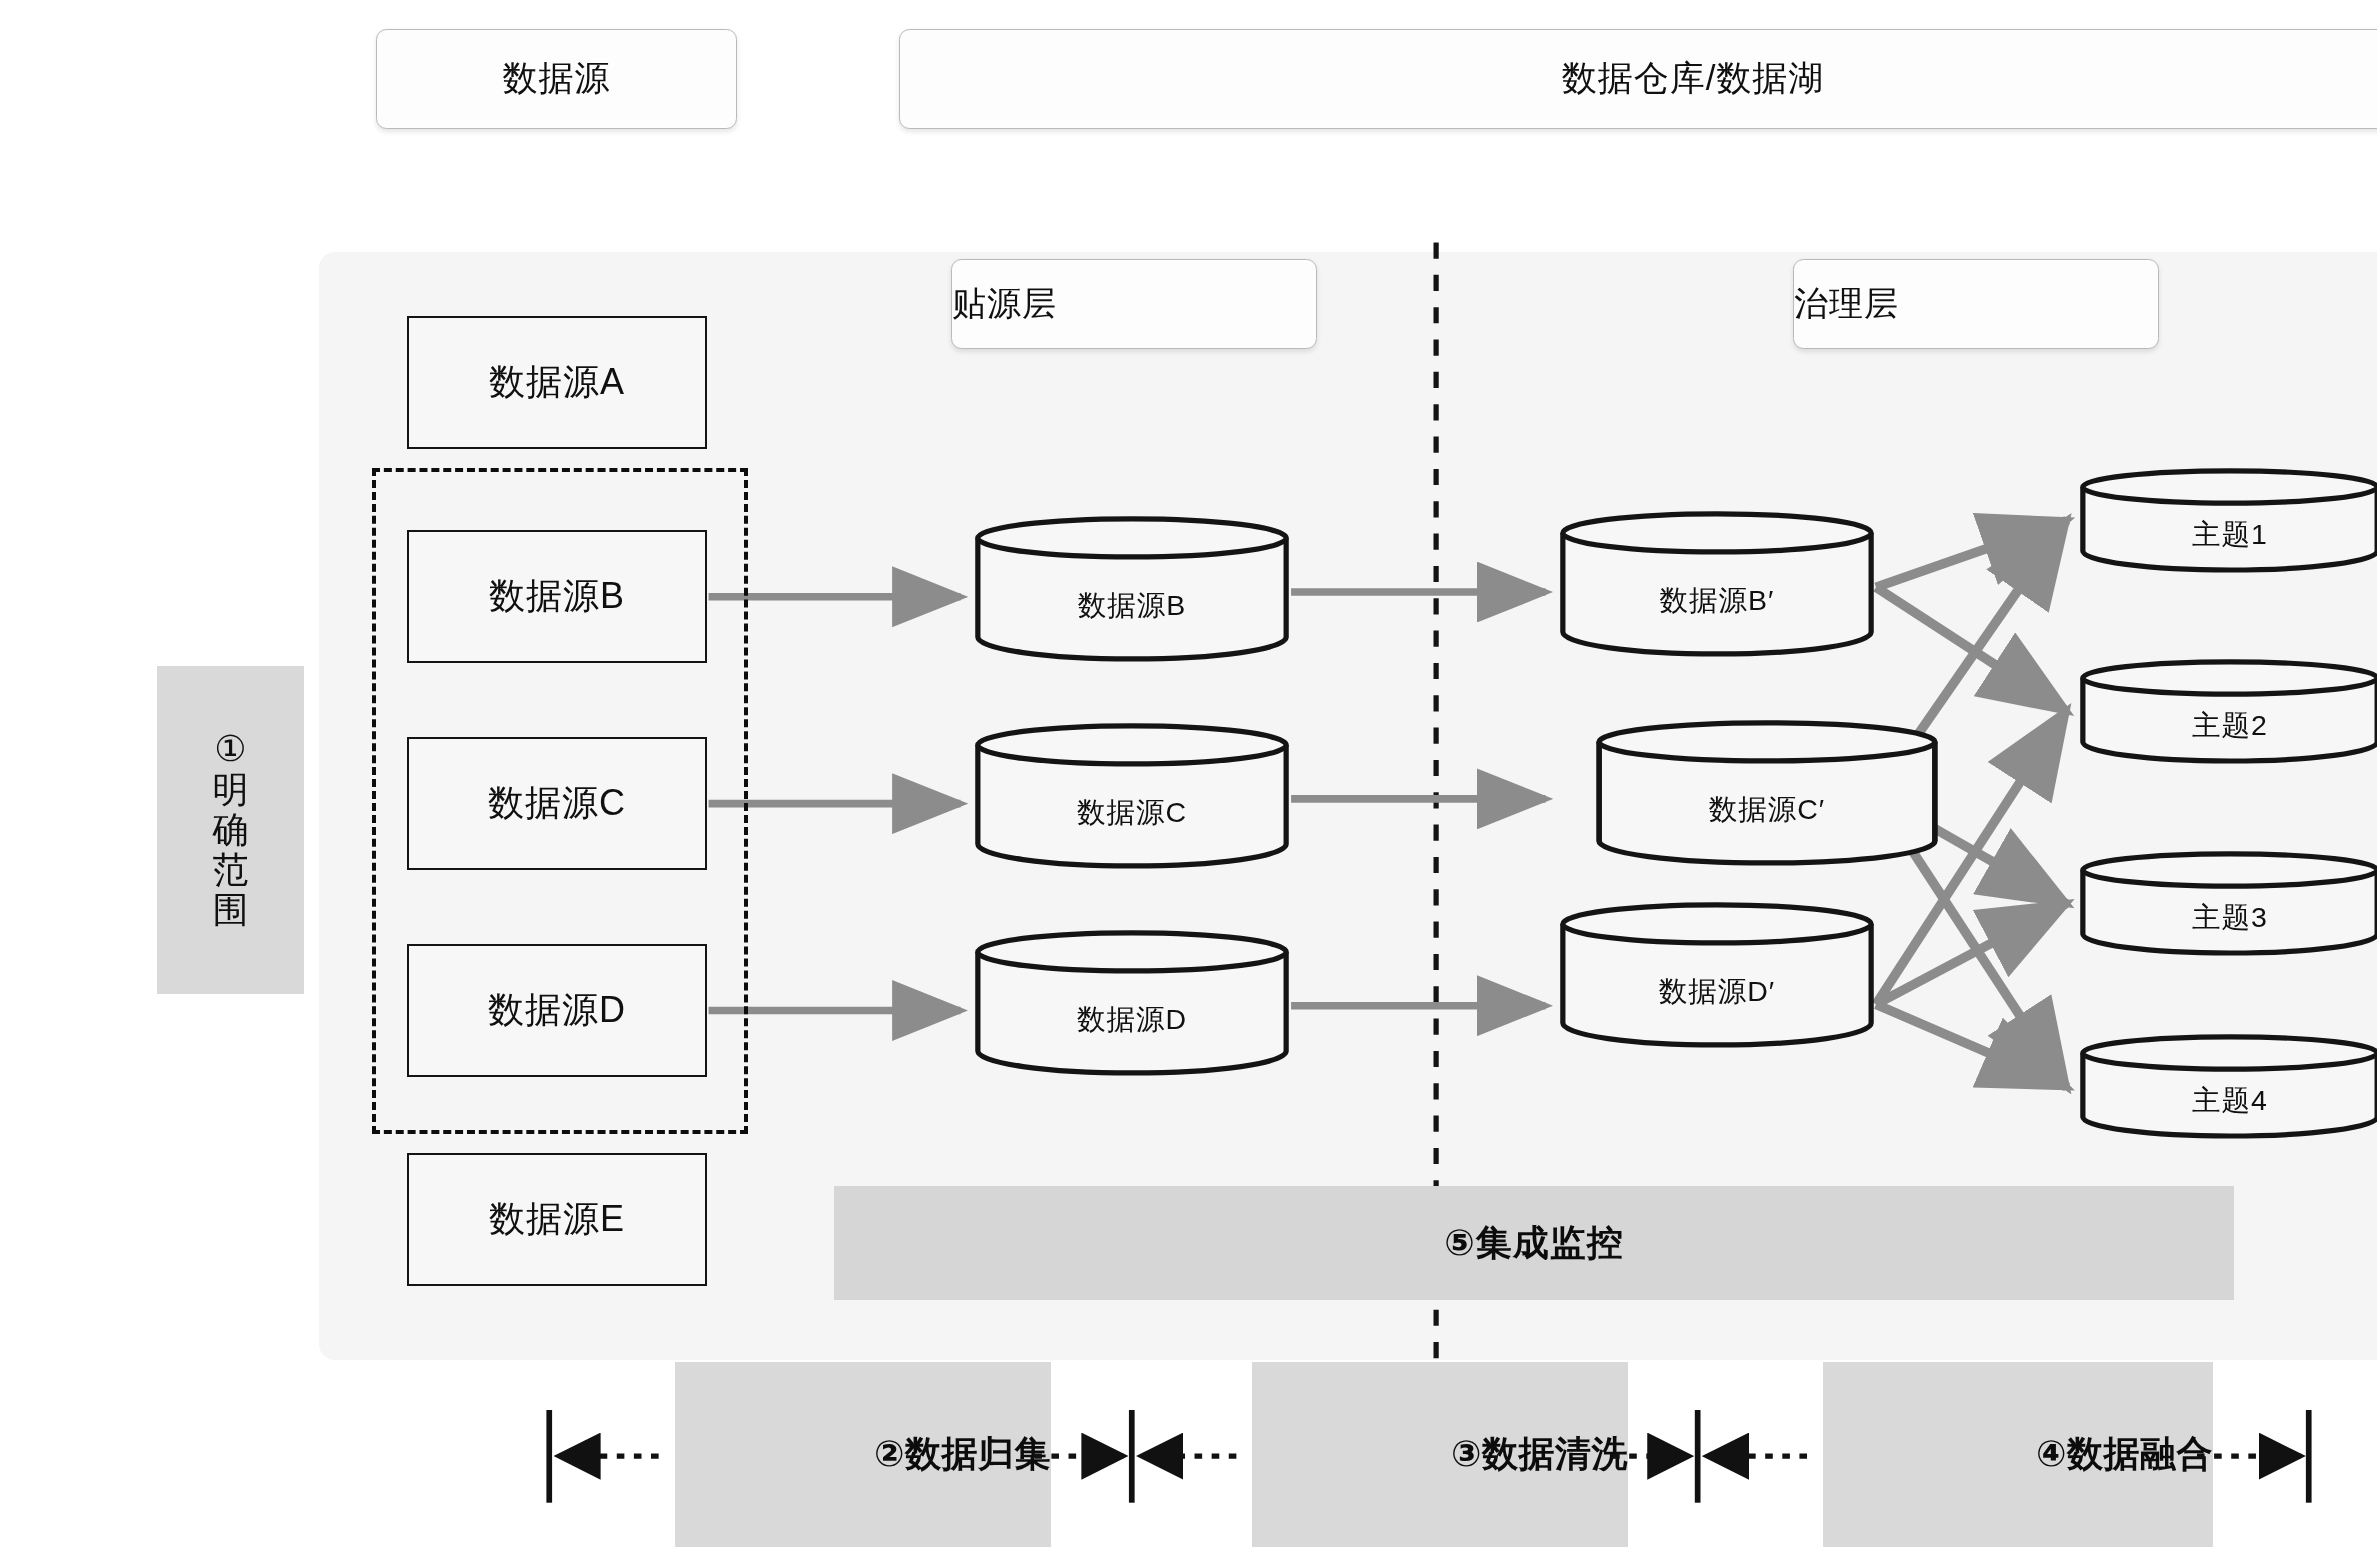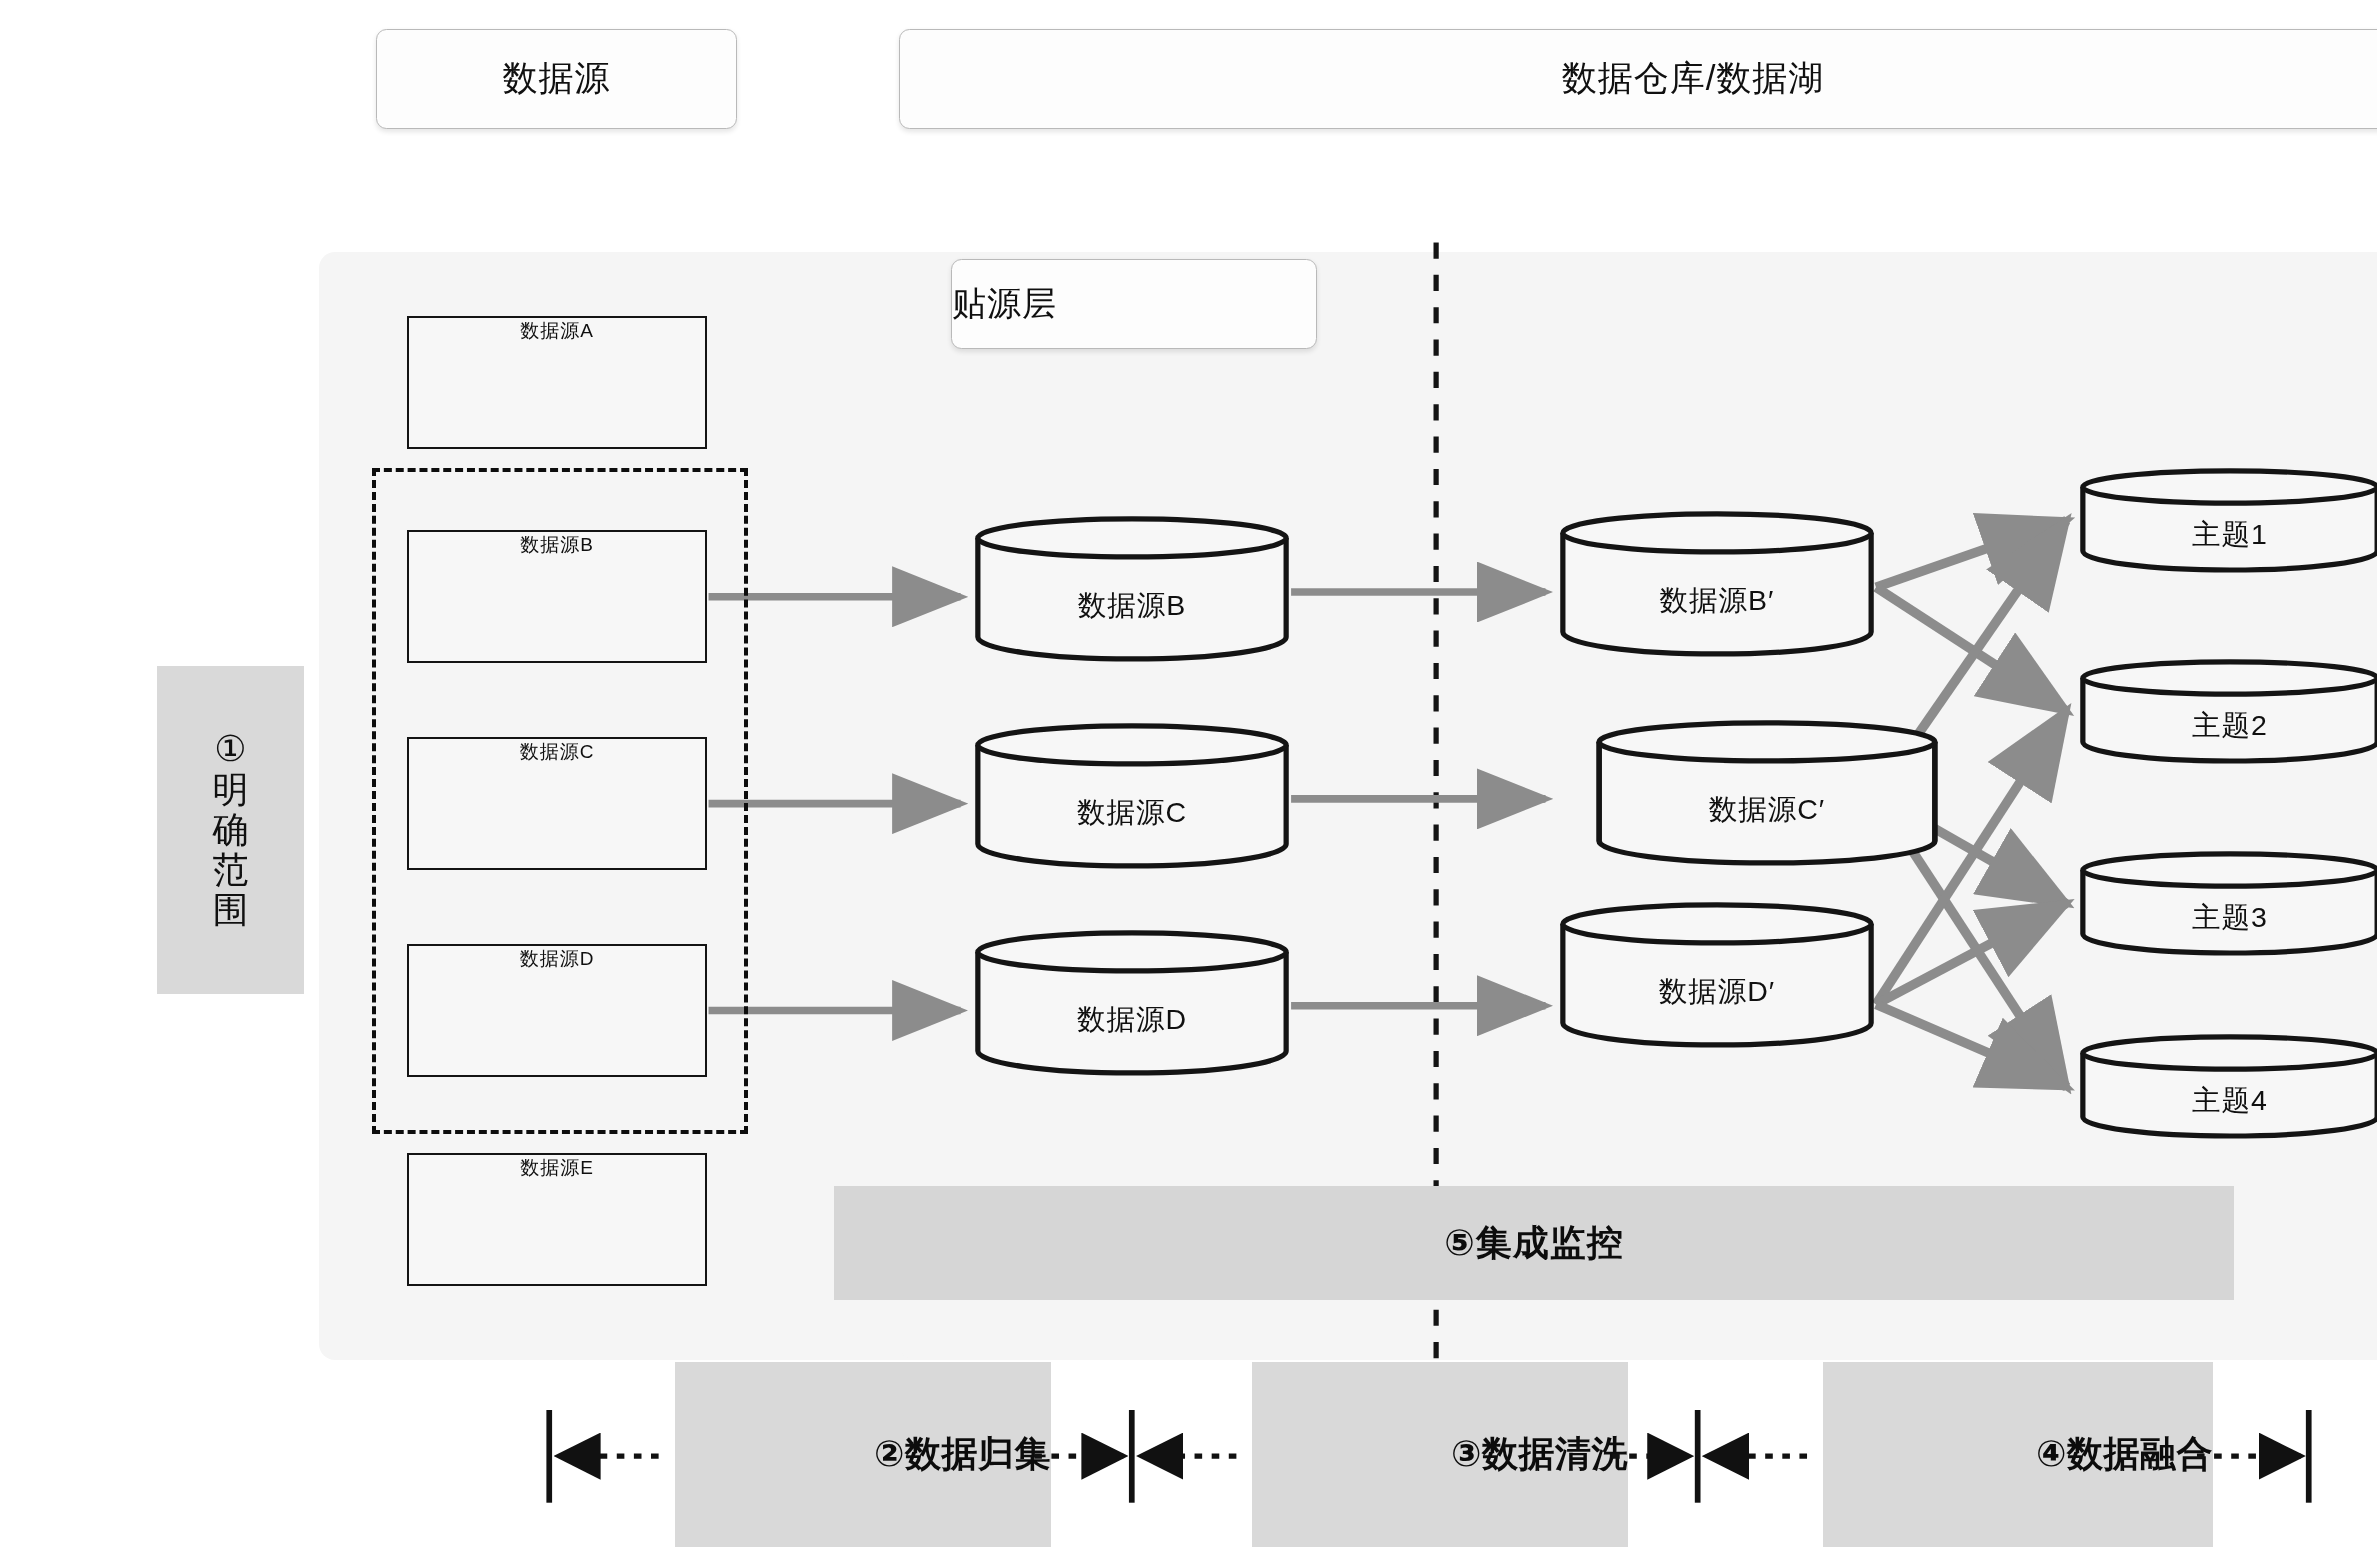--- a/index.html
+++ b/index.html
@@ -59,22 +59,22 @@
     line-height: 1.12;
     color: #101010;
     font-weight: 500;
   }
   .vlabel span { display: block; }
 
   
   .src-box {
     background: #f7f7f7;
     border: 2.9px solid #141414;
-    display: flex; align-items: flex-start; justify-content: center;
-    font-size: 19px;
+    display: flex; align-items: center; justify-content: center;
+    font-size: 36px;
     color: #101010;
     z-index: 5;
     letter-spacing: 1px;
   }
 
   
   .dashed-sel {
     border: 4.3px dashed #0d0d0d;
     z-index: 4;
     pointer-events: none;
@@ -123,20 +123,23 @@
 
   <div class="abs hdr-pill" style="left:376px; top:28.5px; width:361px; height:100px;">
     <span>数据源</span>
   </div>
   <div class="abs hdr-pill" style="left:899px; top:28.5px; width:1588px; height:100px;">
     <span>数据仓库/数据湖</span>
   </div>
 
   <div class="abs layer-pill" style="left:951px; top:259px; width:366px; height:90px;">
     <span>贴源层</span>
+  </div>
+  <div class="abs layer-pill" style="left:1793px; top:259px; width:366px; height:90px;">
+    <span>治理层</span>
   </div>
 
   <div class="abs vlabel" style="left:157px; top:666px; width:147px; height:328px;">
     <span>①</span>
     <span>明</span>
     <span>确</span>
     <span>范</span>
     <span>围</span>
   </div>
 

